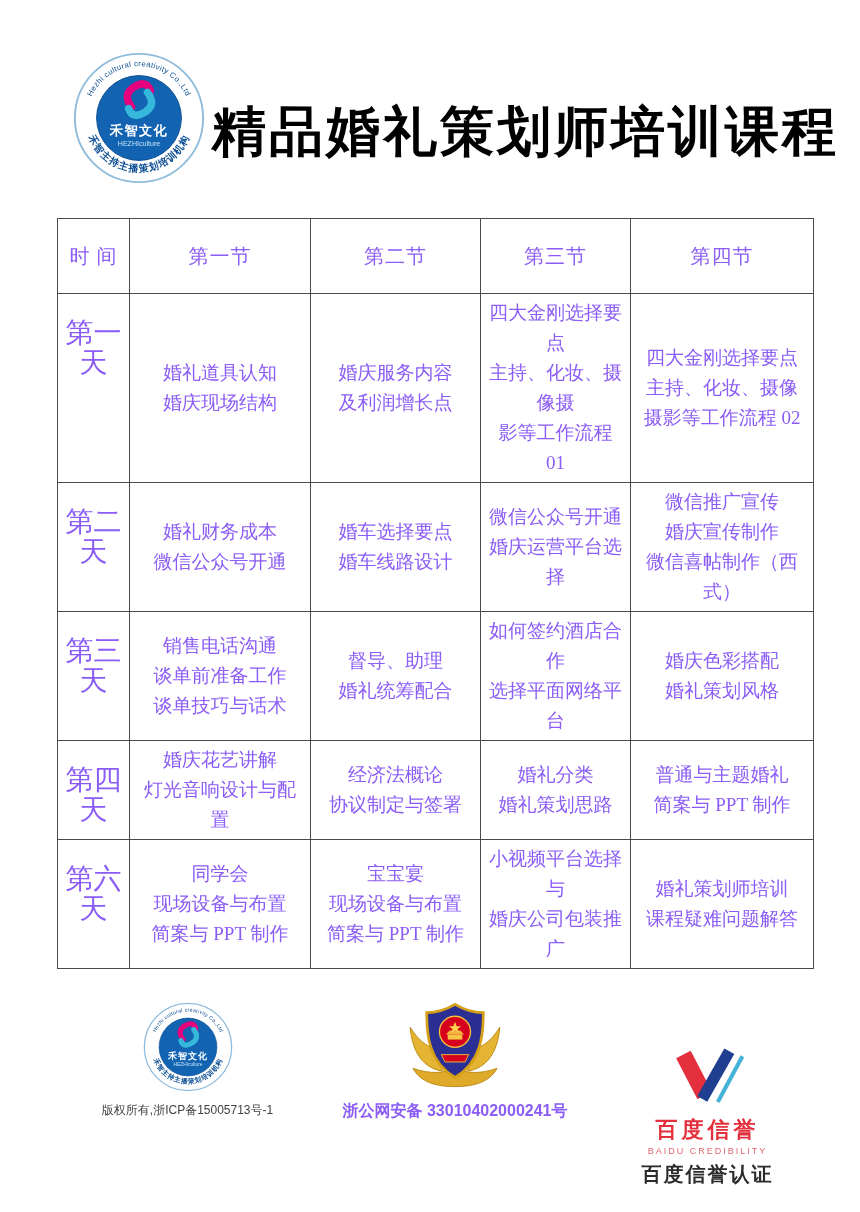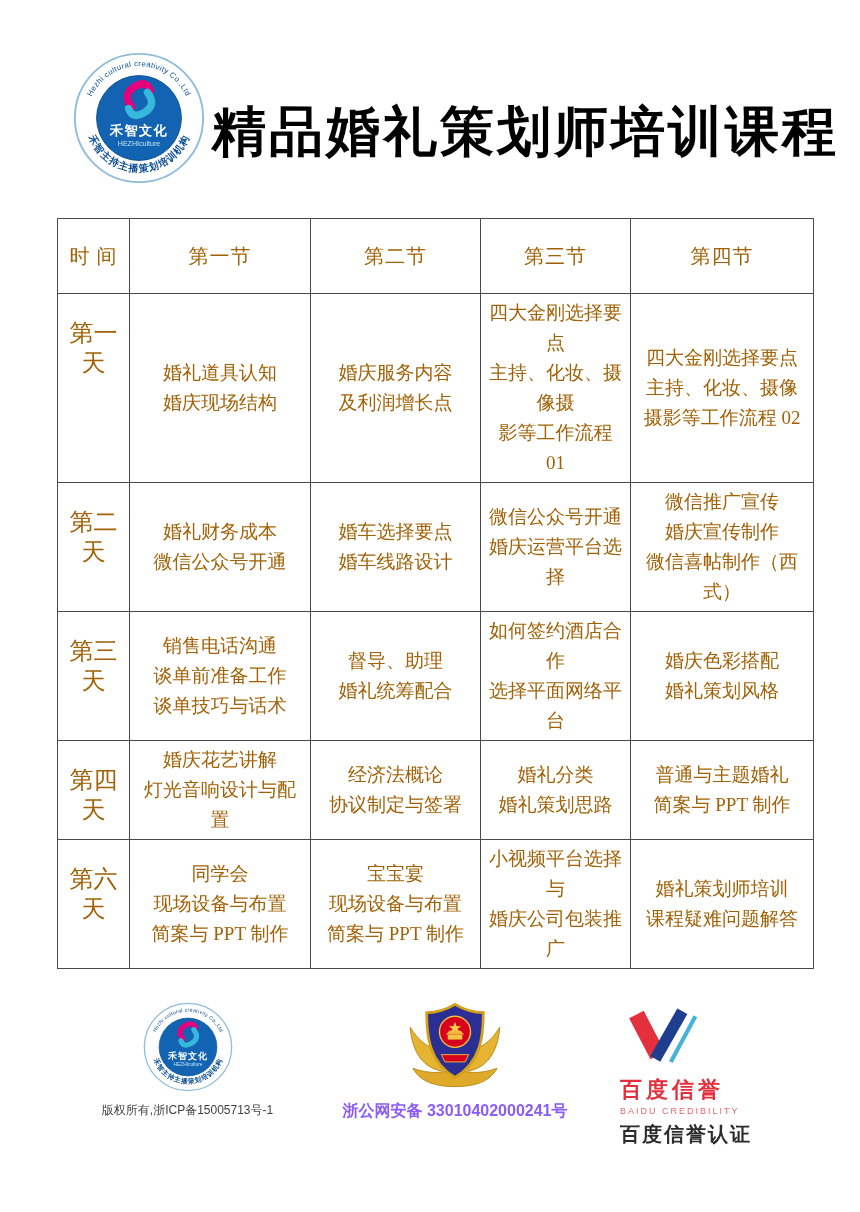--- a/index.html
+++ b/index.html
@@ -19,30 +19,30 @@
   }
 
   
   table.course-table {
     position:absolute; left:57px; top:218px; width:756px;
     border-collapse:collapse; table-layout:fixed;
   }
   .course-table td {
     border:1px solid #4a4a4a;
     text-align:center; vertical-align:middle;
-    font-size:19px; line-height:30px; color:#a16207;
+    font-size:19px; line-height:30px; color:#8b5cf6;
     white-space:pre-line; padding:4px 6px;
   }
   .course-table td.head-cell { font-size:20px; letter-spacing:1px; }
-  .course-table td.day-cell  { font-size:24px; vertical-align:top; padding-top:24px; }
+  .course-table td.day-cell  { font-size:28px; vertical-align:top; padding-top:24px; }
 
   
   .footer-left   { position:absolute; left:80px;  top:1002px; width:215px; text-align:center; }
   .footer-middle { position:absolute; left:330px; top:998px;  width:250px; text-align:center; }
-  .footer-right  { position:absolute; left:620px; top:1008px; width:175px; }
+  .footer-right  { position:absolute; left:620px; top:1048px; width:175px; text-align:center; }
 
   .footer-left .logo-small { width:90px; height:90px; }
   .icp-text {
     margin-top:6px; font-family:"Liberation Sans", sans-serif;
     font-size:12px; color:#3f3f3f; white-space:nowrap;
   }
   .police-text {
     margin-top:4px; font-family:"Liberation Sans", sans-serif;
     font-size:16px; font-weight:bold; color:#8b5cf6; white-space:nowrap;
   }

